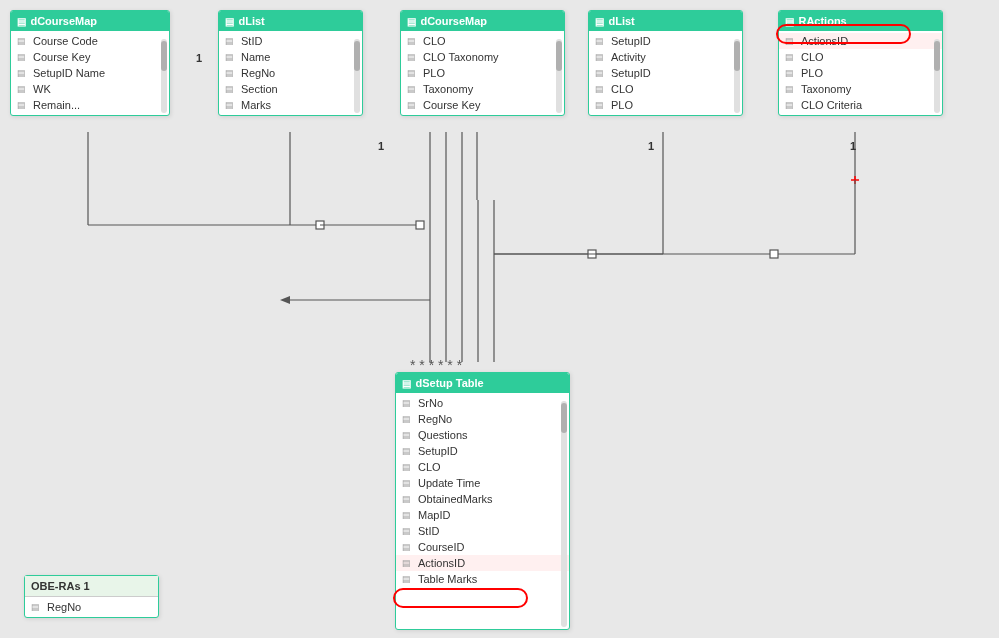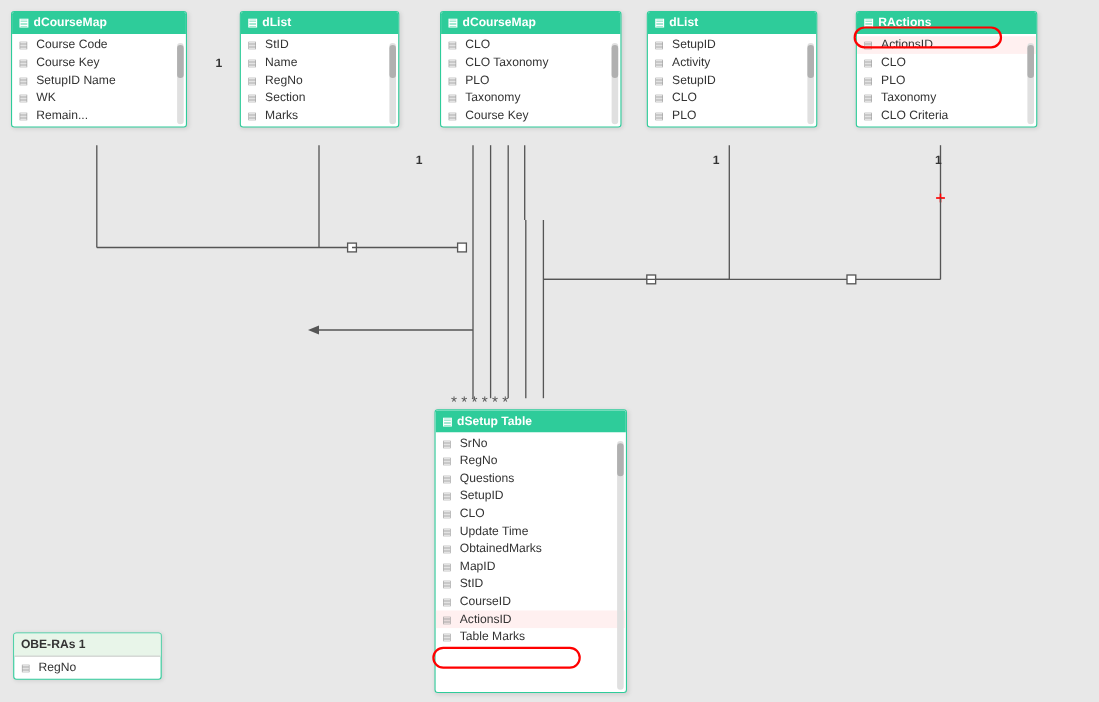--- a/index.html
+++ b/index.html
@@ -397,21 +397,21 @@
         <span>Table Marks</span>
       </div>
     </div>
     <div class="scrollbar-indicator">
       <div class="scrollbar-thumb"></div>
     </div>
   </div>
 
   <div class="red-circle" style="left:393px; top:588px; width:135px; height:20px; border-radius:12px;"></div>
 
-  <div class="obe-table" style="left:12px; top:575px; width:135px;">
+  <div class="obe-table" style="left:24px; top:575px; width:135px;">
     <div class="obe-header">
       <span>OBE-RAs 1</span>
     </div>
     <div class="db-table-body">
       <div class="db-table-row">
         <span class="row-icon">▤</span>
         <span>RegNo</span>
       </div>
     </div>
   </div>

